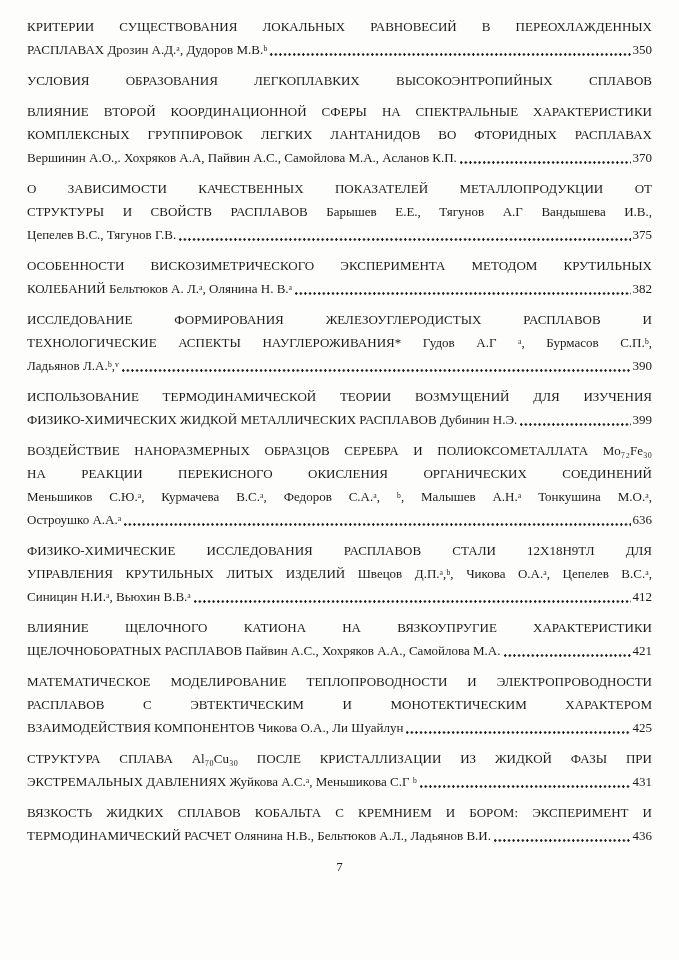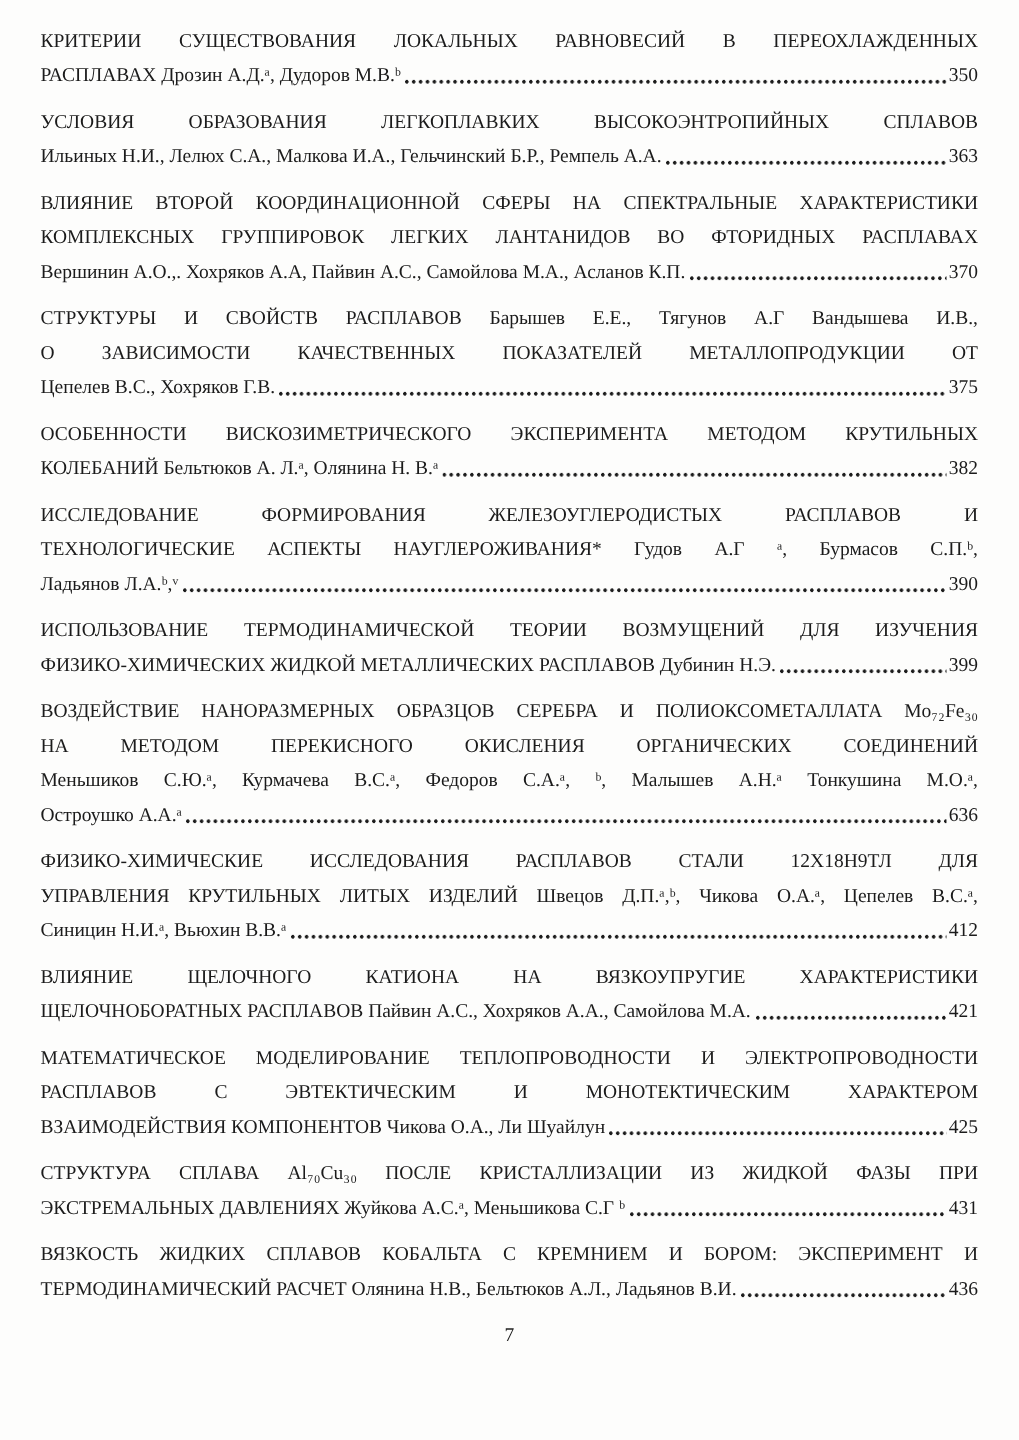--- a/index.html
+++ b/index.html
@@ -51,42 +51,37 @@
     <div class="line just">КРИТЕРИИ СУЩЕСТВОВАНИЯ ЛОКАЛЬНЫХ РАВНОВЕСИЙ В ПЕРЕОХЛАЖДЕННЫХ</div>
     <div class="line last">
       <span class="txt">РАСПЛАВАХ Дрозин А.Д.ᵃ, Дудоров М.В.ᵇ</span>
       <span class="dots"></span>
       <span class="num">350</span>
     </div>
   </div>
 
   <div class="entry">
     <div class="line just">УСЛОВИЯ ОБРАЗОВАНИЯ ЛЕГКОПЛАВКИХ ВЫСОКОЭНТРОПИЙНЫХ СПЛАВОВ</div>
-    <div class="line last">
-      <span class="txt">Ильиных Н.И., Лелюх С.А., Малкова И.А., Гельчинский Б.Р., Ремпель А.А. </span>
-      <span class="dots"></span>
-      <span class="num">363</span>
-    </div>
   </div>
 
   <div class="entry">
     <div class="line just">ВЛИЯНИЕ ВТОРОЙ КООРДИНАЦИОННОЙ СФЕРЫ НА СПЕКТРАЛЬНЫЕ ХАРАКТЕРИСТИКИ</div>
     <div class="line just">КОМПЛЕКСНЫХ ГРУППИРОВОК ЛЕГКИХ ЛАНТАНИДОВ ВО ФТОРИДНЫХ РАСПЛАВАХ</div>
     <div class="line last">
       <span class="txt">Вершинин А.О.,. Хохряков А.А, Пайвин А.С., Самойлова М.А., Асланов К.П. </span>
       <span class="dots"></span>
       <span class="num">370</span>
     </div>
   </div>
 
   <div class="entry">
+    <div class="line just">О ЗАВИСИМОСТИ КАЧЕСТВЕННЫХ ПОКАЗАТЕЛЕЙ МЕТАЛЛОПРОДУКЦИИ ОТ</div>
     <div class="line just">СТРУКТУРЫ И СВОЙСТВ РАСПЛАВОВ Барышев Е.Е., Тягунов А.Г Вандышева И.В.,</div>
-    <div class="line just">О ЗАВИСИМОСТИ КАЧЕСТВЕННЫХ ПОКАЗАТЕЛЕЙ МЕТАЛЛОПРОДУКЦИИ ОТ</div>
     <div class="line last">
-      <span class="txt">Цепелев В.С., Хохряков Г.В.</span>
+      <span class="txt">Цепелев В.С., Тягунов Г.В.</span>
       <span class="dots"></span>
       <span class="num">375</span>
     </div>
   </div>
 
   <div class="entry">
     <div class="line just">ОСОБЕННОСТИ ВИСКОЗИМЕТРИЧЕСКОГО ЭКСПЕРИМЕНТА МЕТОДОМ КРУТИЛЬНЫХ</div>
     <div class="line last">
       <span class="txt">КОЛЕБАНИЙ Бельтюков А. Л.ᵃ, Олянина Н. В.ᵃ</span>
       <span class="dots"></span>
@@ -108,21 +103,21 @@
     <div class="line just">ИСПОЛЬЗОВАНИЕ ТЕРМОДИНАМИЧЕСКОЙ ТЕОРИИ ВОЗМУЩЕНИЙ ДЛЯ ИЗУЧЕНИЯ</div>
     <div class="line last">
       <span class="txt">ФИЗИКО-ХИМИЧЕСКИХ ЖИДКОЙ МЕТАЛЛИЧЕСКИХ РАСПЛАВОВ Дубинин Н.Э. </span>
       <span class="dots"></span>
       <span class="num">399</span>
     </div>
   </div>
 
   <div class="entry">
     <div class="line just">ВОЗДЕЙСТВИЕ НАНОРАЗМЕРНЫХ ОБРАЗЦОВ СЕРЕБРА И ПОЛИОКСОМЕТАЛЛАТА Mo₇₂Fe₃₀</div>
-    <div class="line just">НА МЕТОДОМ ПЕРЕКИСНОГО ОКИСЛЕНИЯ ОРГАНИЧЕСКИХ СОЕДИНЕНИЙ</div>
+    <div class="line just">НА РЕАКЦИИ ПЕРЕКИСНОГО ОКИСЛЕНИЯ ОРГАНИЧЕСКИХ СОЕДИНЕНИЙ</div>
     <div class="line just">Меньшиков С.Ю.ᵃ, Курмачева В.С.ᵃ, Федоров С.А.ᵃ, ᵇ, Малышев А.Н.ᵃ Тонкушина М.О.ᵃ,</div>
     <div class="line last">
       <span class="txt">Остроушко А.А.ᵃ</span>
       <span class="dots"></span>
       <span class="num">636</span>
     </div>
   </div>
 
   <div class="entry">
     <div class="line just">ФИЗИКО-ХИМИЧЕСКИЕ ИССЛЕДОВАНИЯ РАСПЛАВОВ СТАЛИ 12Х18Н9ТЛ ДЛЯ</div>

